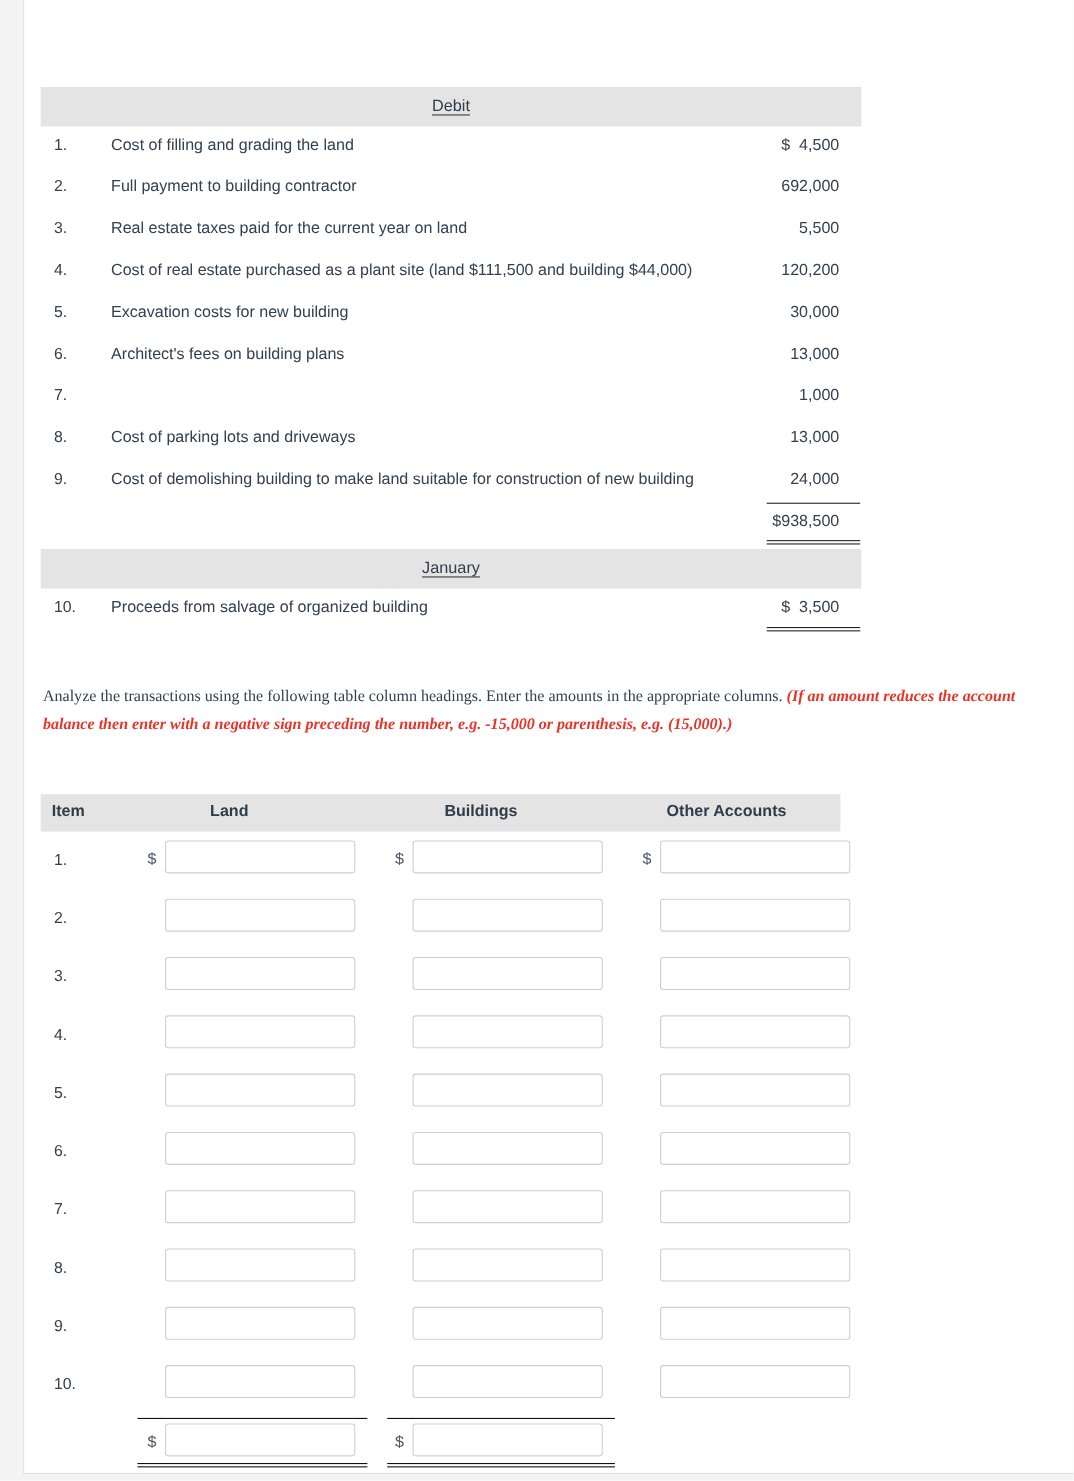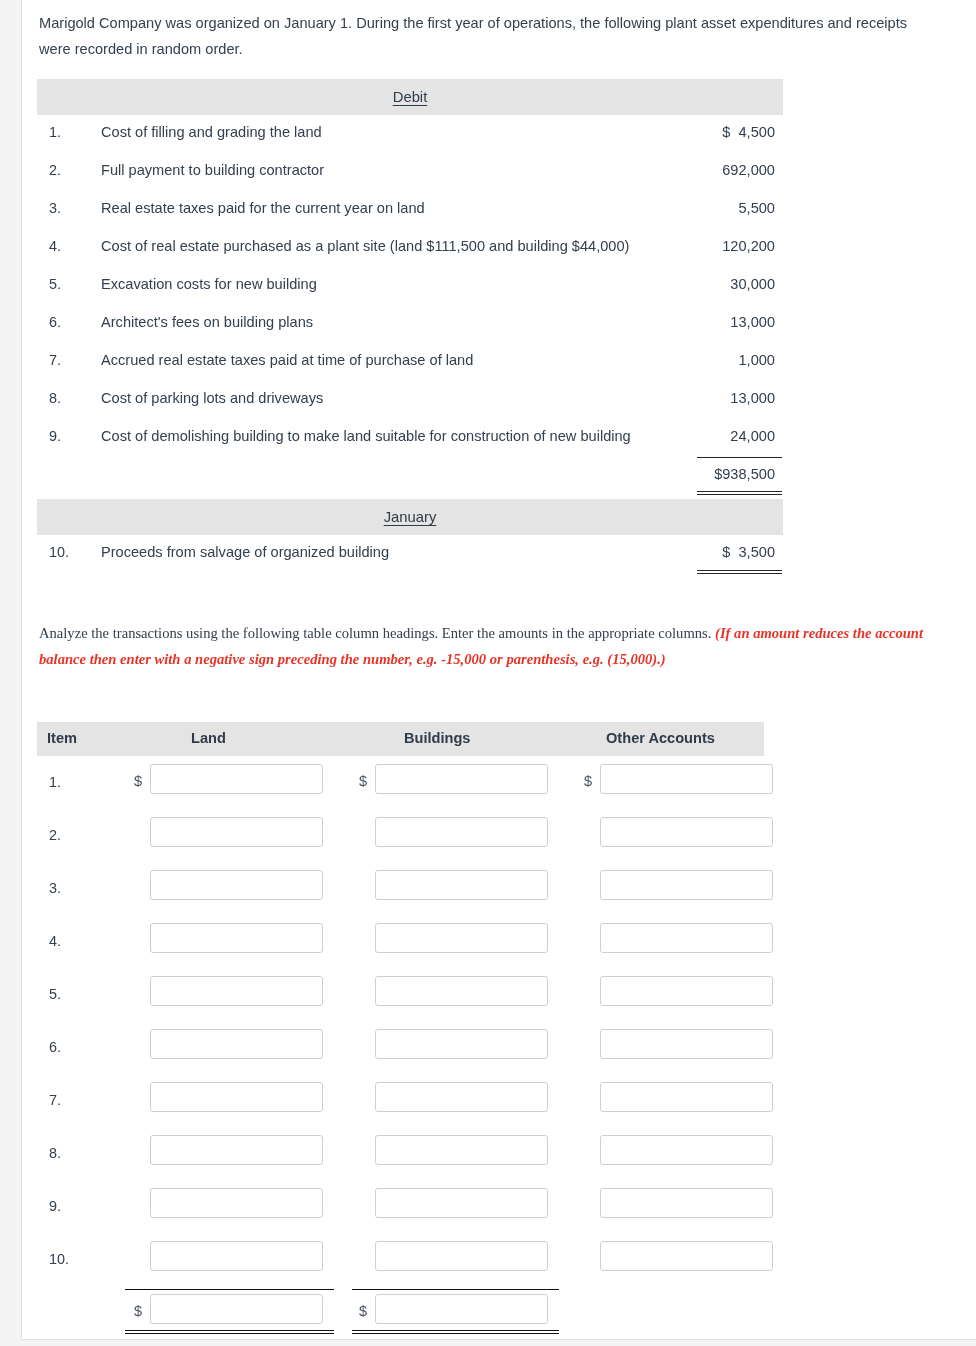--- a/index.html
+++ b/index.html
@@ -46,21 +46,21 @@
   }
   .band span { text-decoration: underline; text-underline-offset: 3px; }
 
   .lrow { position: relative; height: 38px; }
   .lnum {
     position: absolute; left: 12px; top: 9px;
     width: 34px; font-size: 14.4px; text-align: left;
   }
   .ltext { position: absolute; left: 64px; top: 9px; font-size: 14.6px; white-space: nowrap; }
   .lamt {
-    position: absolute; right: 8px; top: 9px;
+    position: absolute; right: 20px; top: 9px;
     font-size: 14.6px; text-align: right; white-space: pre;
   }
   .rule-top  { position: absolute; right: 1px; width: 85px; border-top: 1.4px solid #262626; }
   .dbl {
     position: absolute; right: 1px; width: 85px;
     border-top: 1.4px solid #262626;
     border-bottom: 1.4px solid #262626;
     height: 4px;
   }
 
@@ -111,21 +111,20 @@
   .tdbl-2 {
     position: absolute; left: 315px; width: 207px; height: 4px;
     border-top: 1.6px solid #111; border-bottom: 1.6px solid #111;
   }
 </style>
 </head>
 <body>
 
 <div class="page">
 
-  <div class="intro">Marigold Company was organized on January 1. During the first year of operations, the following plant asset expenditures and receipts were recorded in random order.</div>
 
   <div class="listing">
 
     <div class="band">
       <span>Debit</span>
     </div>
 
     <div class="lrow">
       <div class="lnum">1.</div>
       <div class="ltext">Cost of filling and grading the land</div>
@@ -151,21 +150,20 @@
       <div class="ltext">Excavation costs for new building</div>
       <div class="lamt">30,000</div>
     </div>
     <div class="lrow">
       <div class="lnum">6.</div>
       <div class="ltext">Architect's fees on building plans</div>
       <div class="lamt">13,000</div>
     </div>
     <div class="lrow">
       <div class="lnum">7.</div>
-      <div class="ltext">Accrued real estate taxes paid at time of purchase of land</div>
       <div class="lamt">1,000</div>
     </div>
     <div class="lrow">
       <div class="lnum">8.</div>
       <div class="ltext">Cost of parking lots and driveways</div>
       <div class="lamt">13,000</div>
     </div>
     <div class="lrow">
       <div class="lnum">9.</div>
       <div class="ltext">Cost of demolishing building to make land suitable for construction of new building</div>

